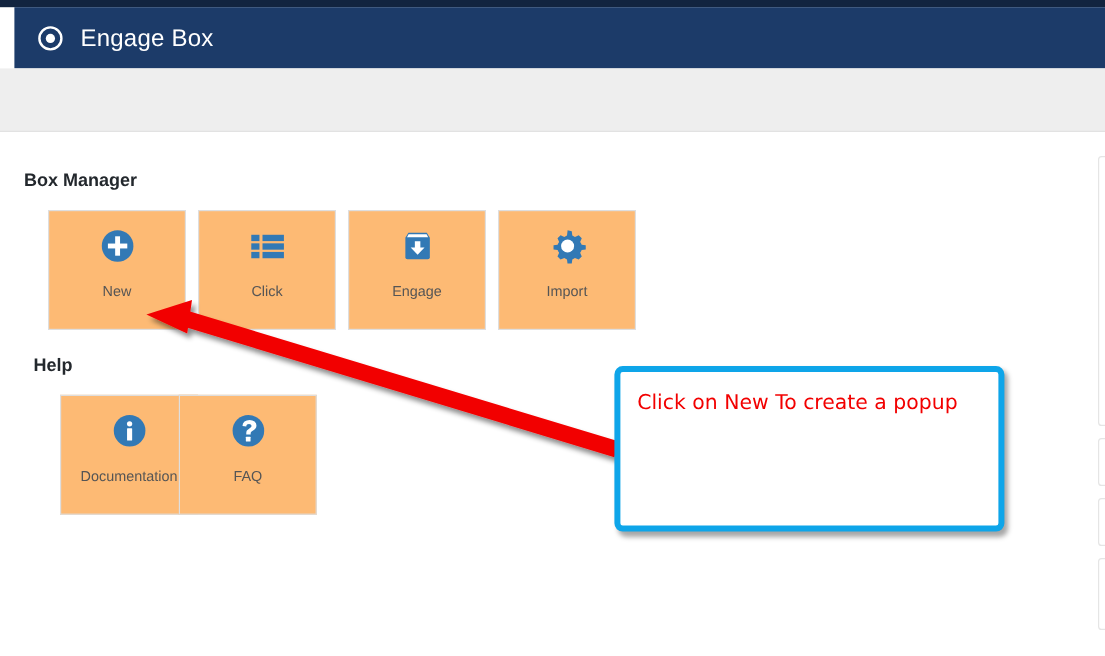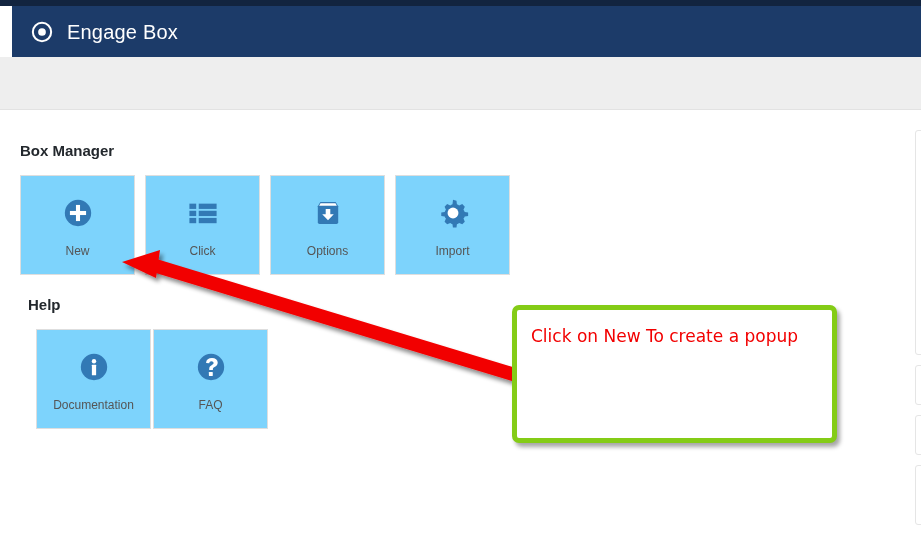--- a/index.html
+++ b/index.html
@@ -93,27 +93,28 @@
 
   .card-row { position: absolute; left: 20px; }
   #row-manager { top: 65px; }
   #row-help    { top: 219px; }
 
   .card {
     position: absolute;
     top: 0;
     width: 115px; height: 100px;
     border: 1px solid #dedede;
-    background: #7dd3fc;
+    background: #fdba74;
     display: flex;
     flex-direction: column;
     align-items: center;
     justify-content: flex-start;
-    padding-top: 20px;
+    padding-top: 12px;
     cursor: pointer;
+    margin-left: 20px;
   }
   .card-icon {
     width: 34px; height: 34px;
     display: block;
   }
   .card-label {
     margin-top: 15px;
     font-size: 12px;
     color: #555555;
     line-height: 1;
@@ -124,21 +125,21 @@
   .annot-layer {
     position: absolute;
     left: 0; top: 0; width: 921px; height: 547px;
     pointer-events: none;
   }
   .callout {
     position: absolute;
     left: 512px; top: 305px;
     width: 325px; height: 138px;
     background: #ffffff;
-    border: 5px solid #84cc16;
+    border: 5px solid #0ea5e9;
     border-radius: 7px;
     box-shadow: 3px 4px 4px rgba(0,0,0,0.35);
   }
   .callout-text {
     position: absolute;
     left: 14px; top: 14px;
     width: 290px;
     color: #f20000;
     font-size: 17px;
     line-height: 1.45;
@@ -197,46 +198,46 @@
         </svg>
         <div class="card-label">Click</div>
       </div>
 
       <div class="card" style="left:250px;">
         <svg class="card-icon" viewBox="0 0 40 40">
           <path d="M8 12 L11 7 H29 L32 12 V31 A2 2 0 0 1 30 33 H10 A2 2 0 0 1 8 31 Z" fill="#3279b5"></path>
           <path d="M11.2 8.6 H28.8 L30.4 11.4 H9.6 Z" fill="#ffffff"></path>
           <path d="M17.3 15.3 h5.4 v6.1 h4.1 L20 28.6 l-6.8 -7.2 h4.1 z" fill="#ffffff"></path>
         </svg>
-        <div class="card-label">Options</div>
+        <div class="card-label">Engage</div>
       </div>
 
       <div class="card" style="left:375px;">
         <svg class="card-icon" viewBox="0 0 40 40">
           <path fill="#3279b5" d="M20 4.5 l4.1 1.1 l0.5 4.0 a11 11 0 0 1 2.6 1.5 l3.7-1.6 l3 3 l-1.6 3.7 a11 11 0 0 1 1.5 2.6 l4.0 0.5 v4.2 l-4.0 0.5 a11 11 0 0 1-1.5 2.6 l1.6 3.7 l-3 3 l-3.7-1.6 a11 11 0 0 1-2.6 1.5 l-0.5 4.0 h-4.2 l-0.5-4.0 a11 11 0 0 1-2.6-1.5 l-3.7 1.6 l-3-3 l1.6-3.7 a11 11 0 0 1-1.5-2.6 l-4.0-0.5 v-4.2 l4.0-0.5 a11 11 0 0 1 1.5-2.6 l-1.6-3.7 l3-3 l3.7 1.6 a11 11 0 0 1 2.6-1.5 l0.5-4.0 z"></path>
           <circle cx="20" cy="20" r="6.4" fill="#ffffff"></circle>
         </svg>
         <div class="card-label">Import</div>
       </div>
     </div>
 
     <div class="section-title" id="title-help">Help</div>
 
     <div class="card-row" id="row-help">
 
-      <div class="card" style="left:16px;text-align:center;">
+      <div class="card" style="left:10px;text-align:center;">
         <svg class="card-icon" viewBox="0 0 40 40">
           <circle cx="20" cy="20" r="15.5" fill="#3279b5"></circle>
           <circle cx="20" cy="13.2" r="2.6" fill="#ffffff"></circle>
           <rect x="17.5" y="17.4" width="5" height="12.2" rx="0.6" fill="#ffffff"></rect>
         </svg>
         <div class="card-label">Documentation</div>
       </div>
 
-      <div class="card" style="left:133px;">
+      <div class="card" style="left:109px;">
         <svg class="card-icon" viewBox="0 0 40 40">
           <circle cx="20" cy="20" r="15.5" fill="#3279b5"></circle>
           <path fill="#ffffff" d="M14.2 15.3 q0-3.0 2.0-4.5 q1.9-1.5 5.0-1.5 q3.0 0 4.8 1.5 q1.9 1.5 1.9 3.9 q0 1.9-1.0 3.1 q-1.0 1.2-2.7 2.1 q-1.2 0.7-1.6 1.3 q-0.4 0.6-0.4 1.6 v0.8 h-4.3 v-1.2 q0-1.6 0.6-2.6 q0.7-1.0 2.2-1.9 q1.3-0.8 1.8-1.3 q0.5-0.6 0.5-1.4 q0-0.9-0.7-1.4 q-0.6-0.5-1.7-0.5 q-1.2 0-1.9 0.6 q-0.7 0.6-0.8 1.8 z"></path>
           <rect x="17.5" y="25.9" width="4.6" height="4.6" rx="0.5" fill="#ffffff"></rect>
         </svg>
         <div class="card-label">FAQ</div>
       </div>
     </div>
   </div>
 

